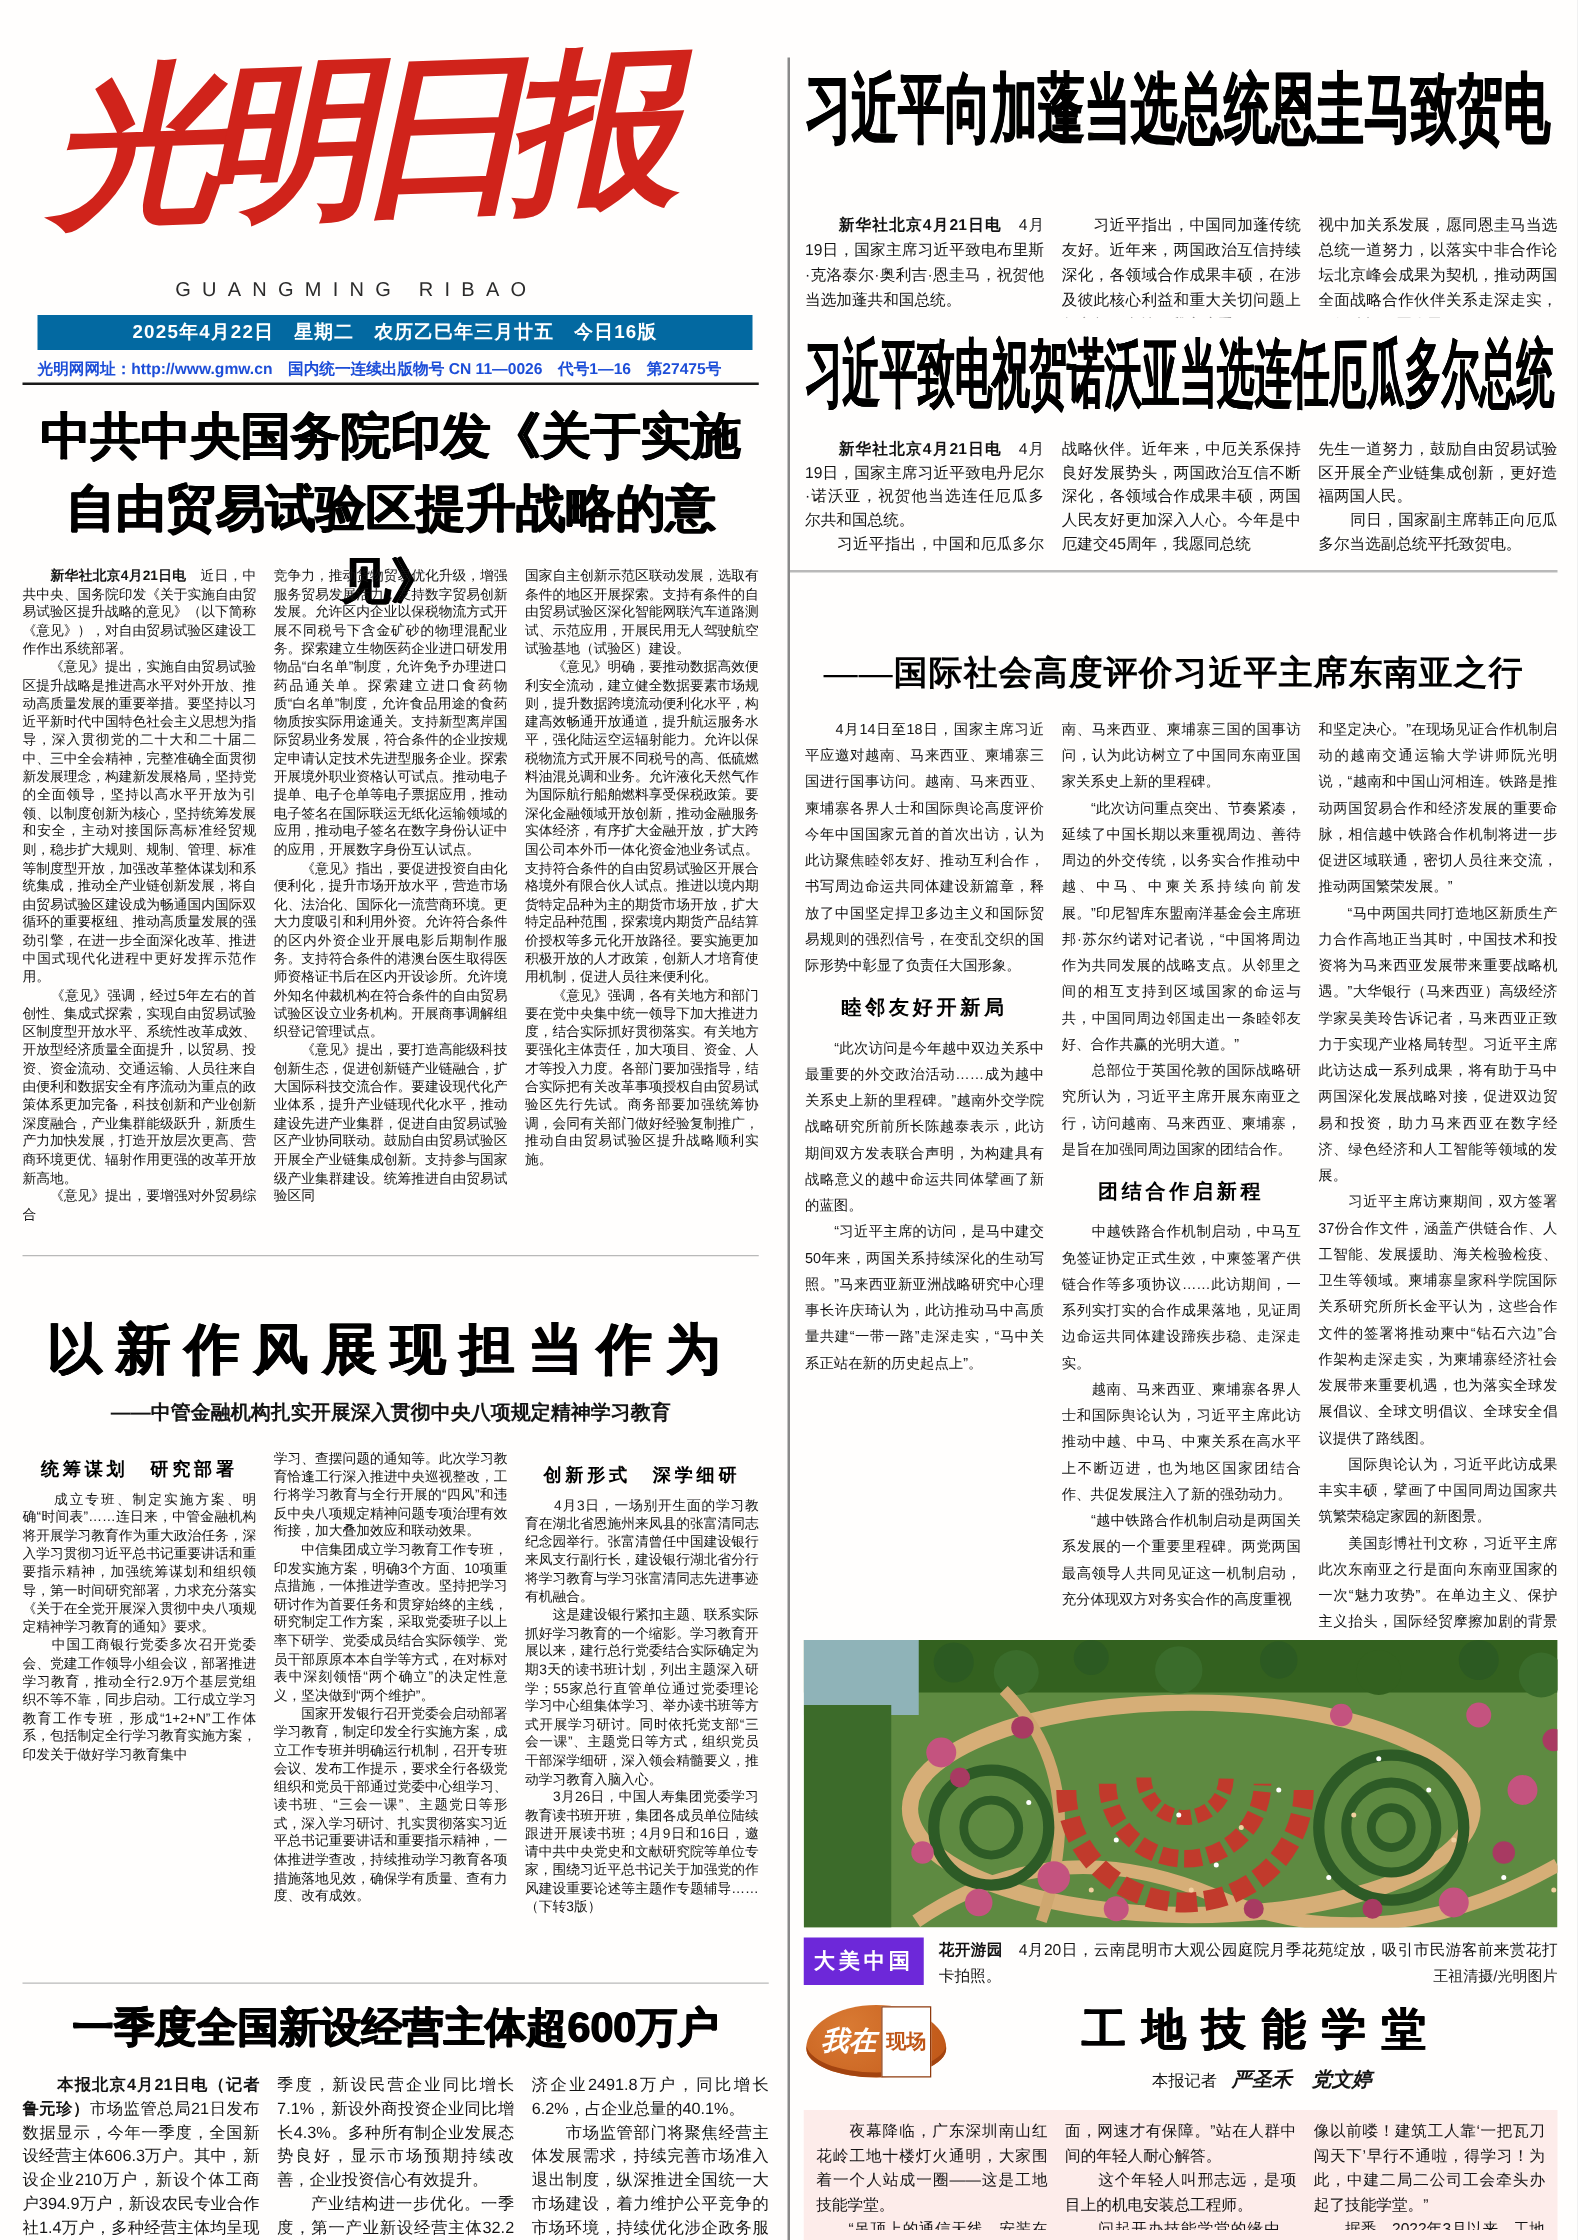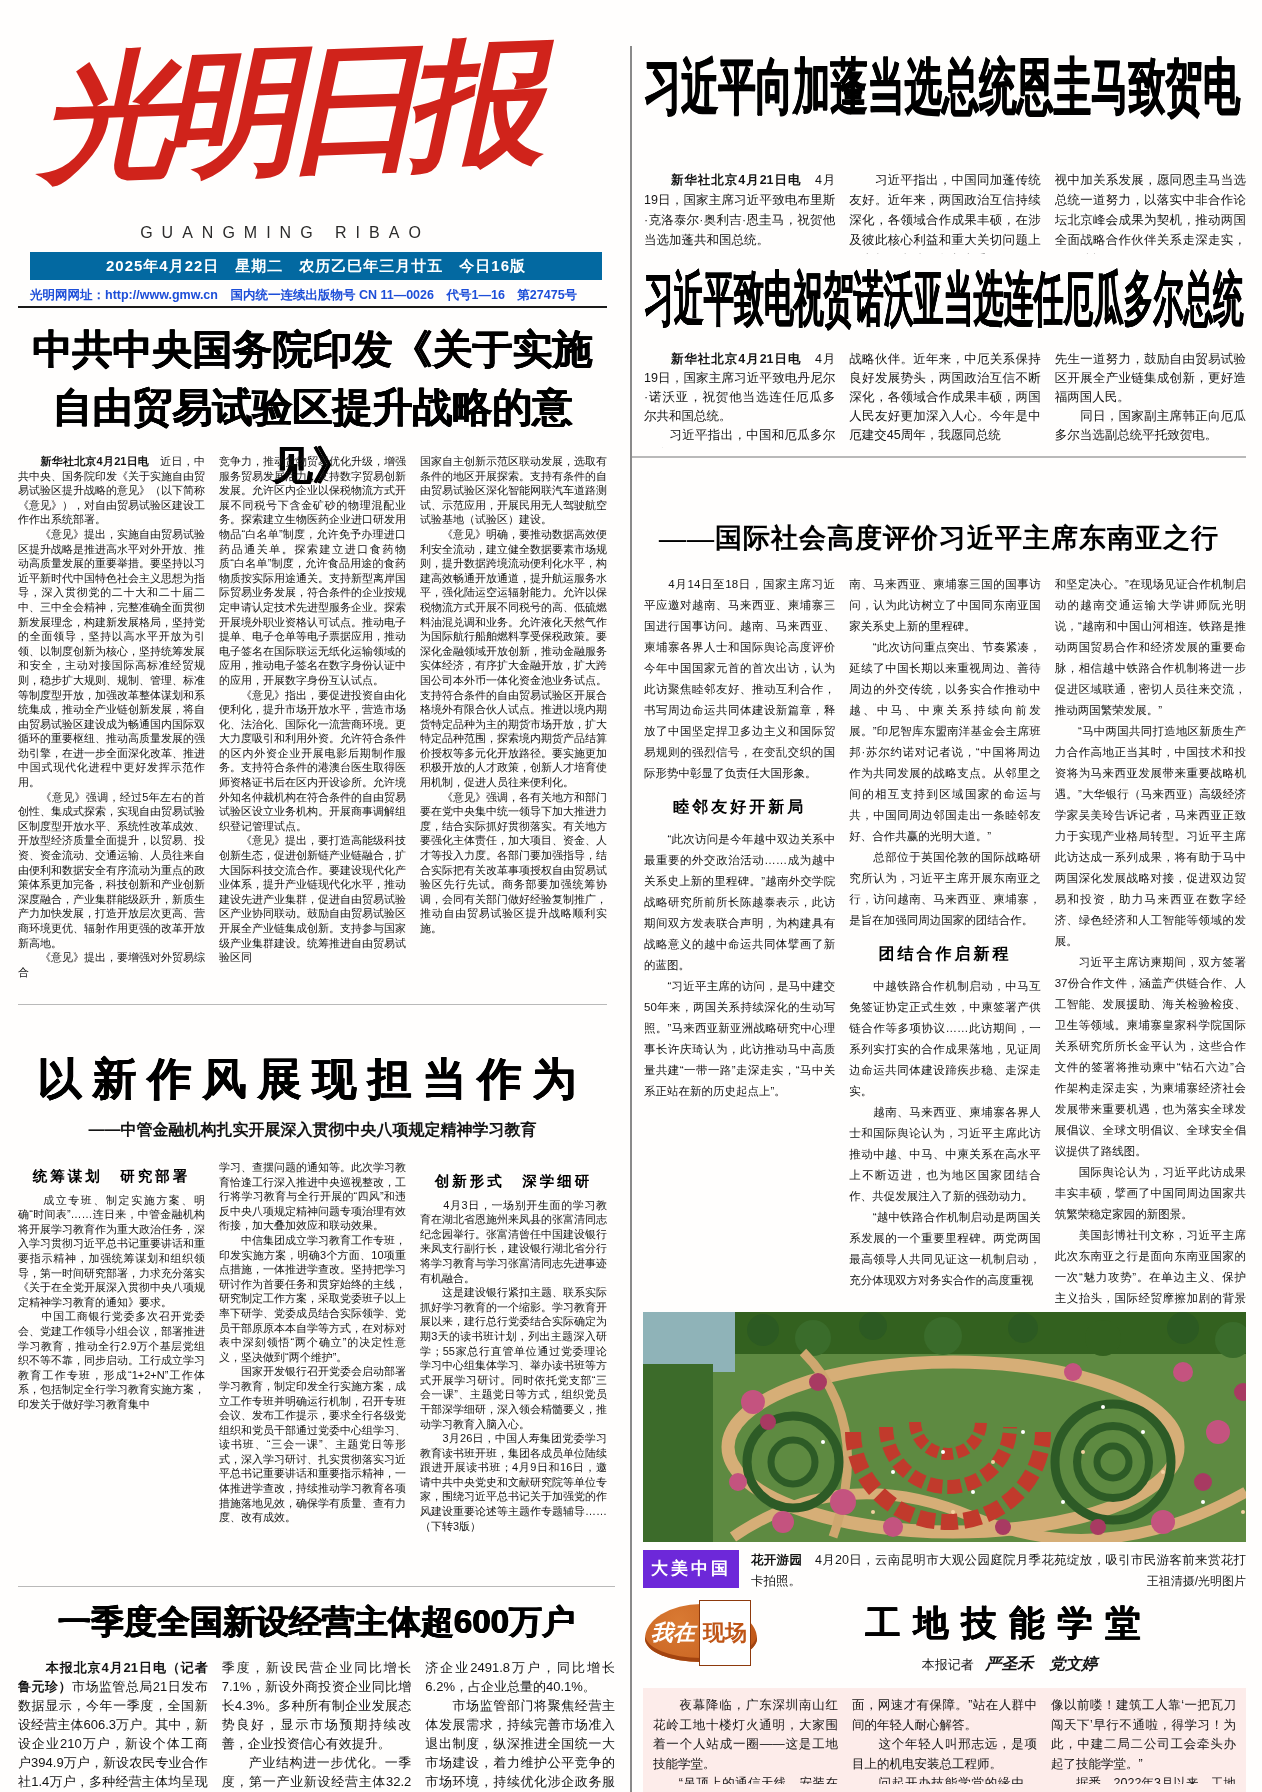--- a/index.html
+++ b/index.html
@@ -41,21 +41,21 @@
   
   .cap-badge{width:96px;height:38px;background:#6d28d9;color:#fff;font-weight:bold;font-size:17px;
       line-height:38px;text-align:center;letter-spacing:3px;flex:0 0 auto;}
   .cap-tx{margin-left:12px;font-size:12.5px;line-height:21px;text-align:justify;}
   .credit{float:right;font-size:12px;color:#222;}
   
   .logo{left:2px;top:4px;width:112px;height:58px;background:radial-gradient(circle at 30% 30%,#d97a33,#bf5516);
       border-radius:50% 50% 50% 50%/60% 60% 40% 40%;display:flex;align-items:center;justify-content:center;
       gap:4px;box-shadow:inset 0 -4px 0 #a34410;}
   .logo-a{color:#fff;font-weight:bold;font-size:22px;font-style:italic;}
-  .logo-b{background:#fff;color:#bf5516;font-weight:bold;font-size:22px;padding:17px 3px;border:1.5px solid #8e3a0d;}
+  .logo-b{background:#fff;color:#bf5516;font-weight:bold;font-size:16px;padding:17px 3px;border:1.5px solid #8e3a0d;}
   .pinkbox{left:0;top:88px;width:603px;height:104px;background:#fdecea;box-sizing:border-box;padding:8px 10px;}
 </style>
 </head>
 <body>
 
 <div id="page">
 
   <div class="abs mast-title">光明日报</div>
   <div class="abs mast-latin">GUANGMING RIBAO</div>
   <div class="abs datebar">2025年4月22日　星期二　农历乙巳年三月廿五　今日16版</div>

